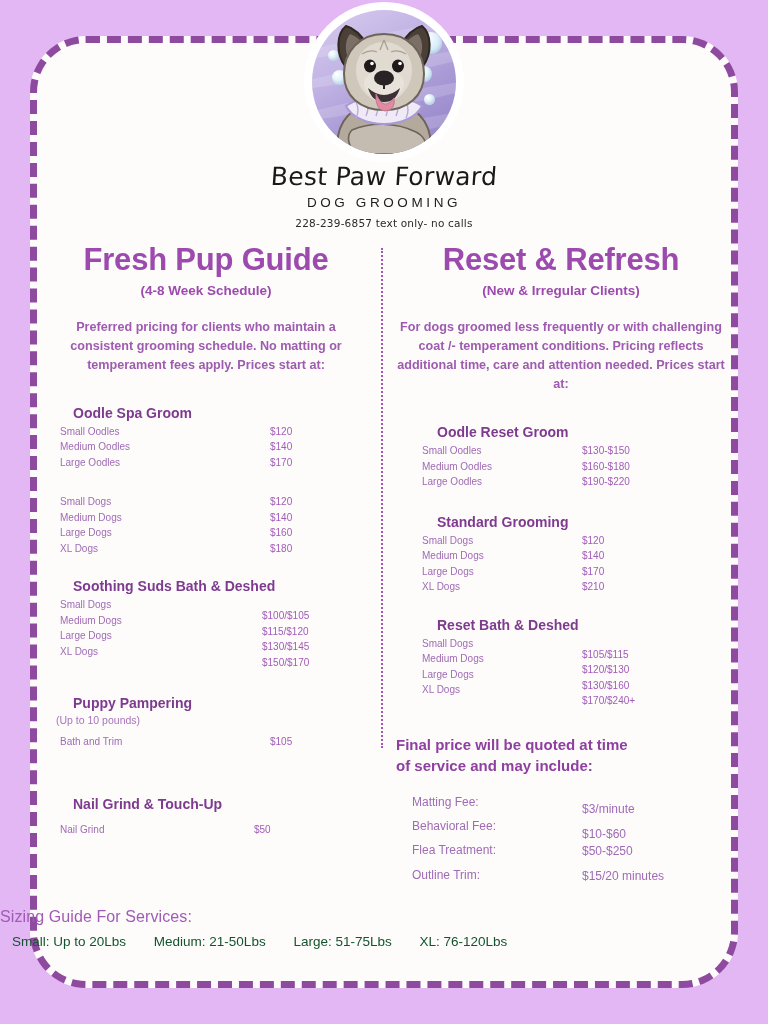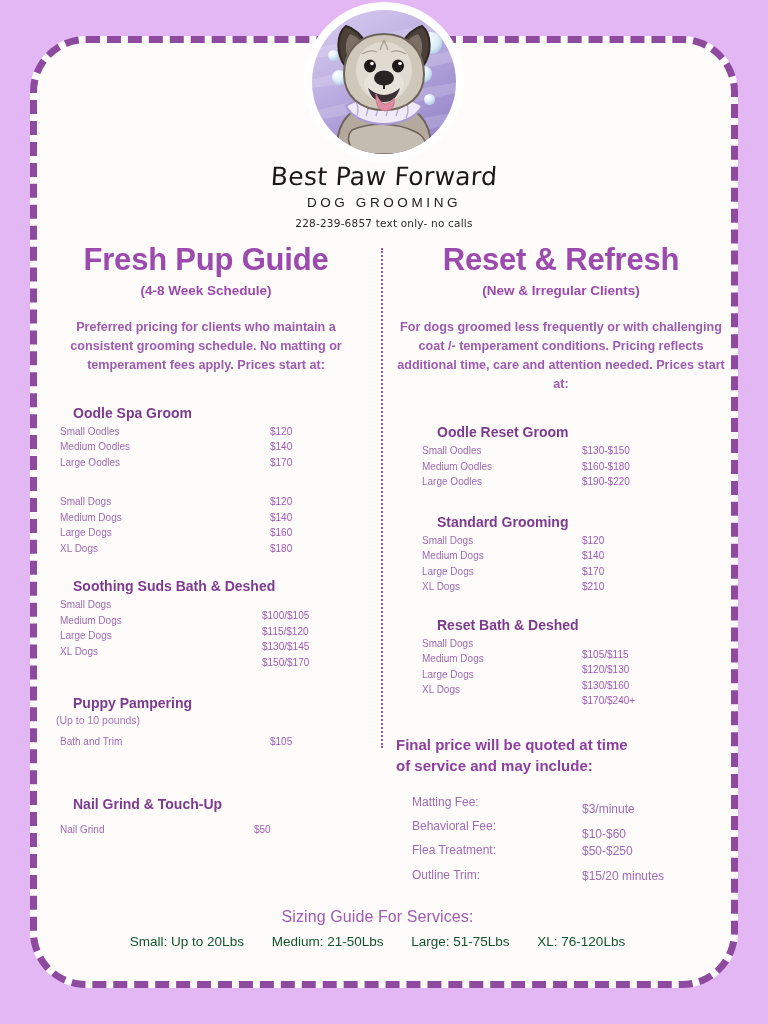--- a/index.html
+++ b/index.html
@@ -197,21 +197,21 @@
   }
   .fee-row .label { padding-left: 16px; }
   .fee-row .val { position: absolute; left: 186px; color: #a06bb5; }
 
   
   .sizing {
     position: absolute;
     left: 0;
     top: 908px;
     width: 755px;
-    text-align: center;
+    text-align: left;
   }
   .sizing-title {
     font-size: 16px;
     color: #a05bb6;
     letter-spacing: .1px;
   }
   .sizing-row {
     margin-top: 8px;
     font-size: 13.5px;
     color: #14532d;

